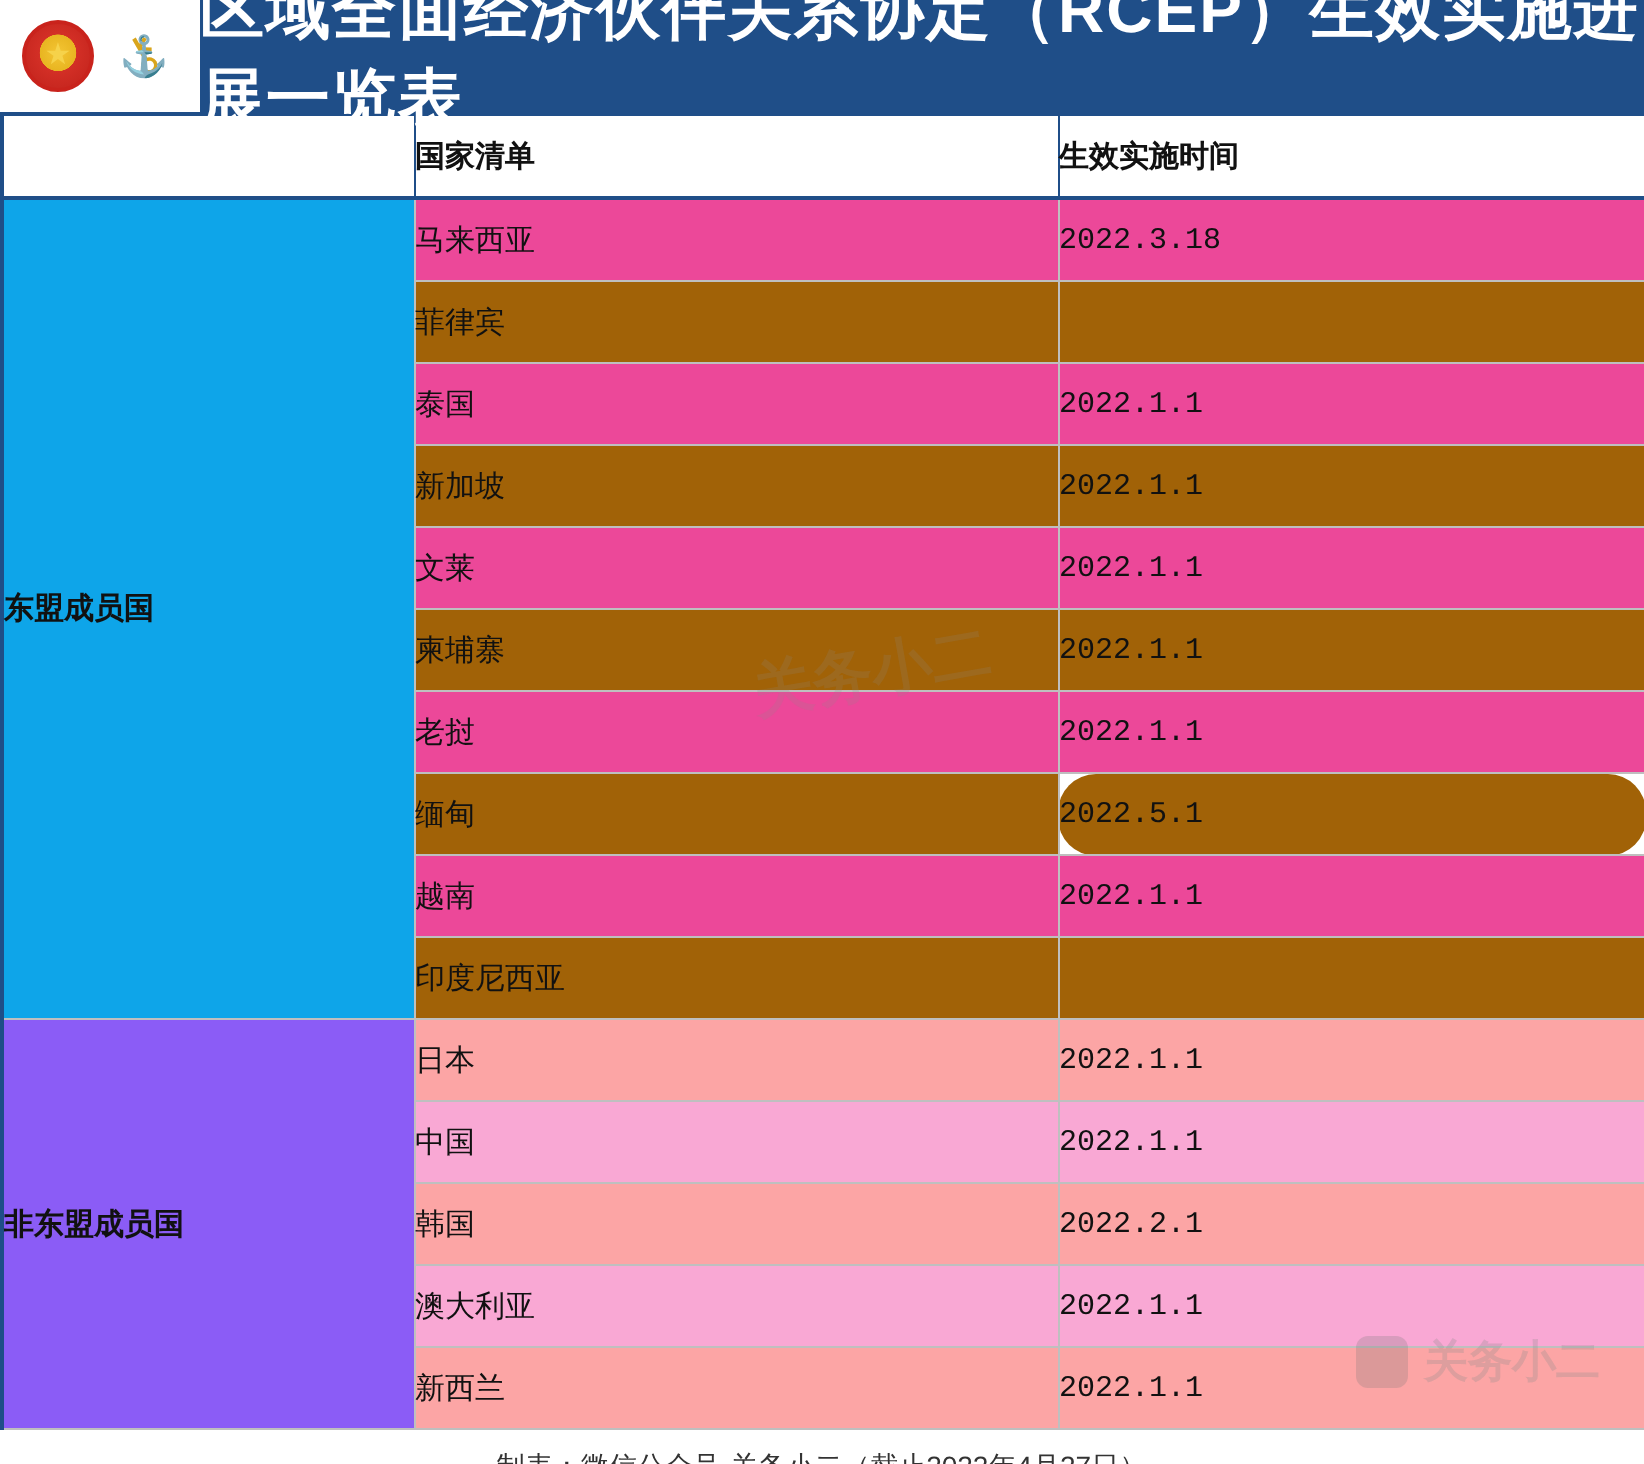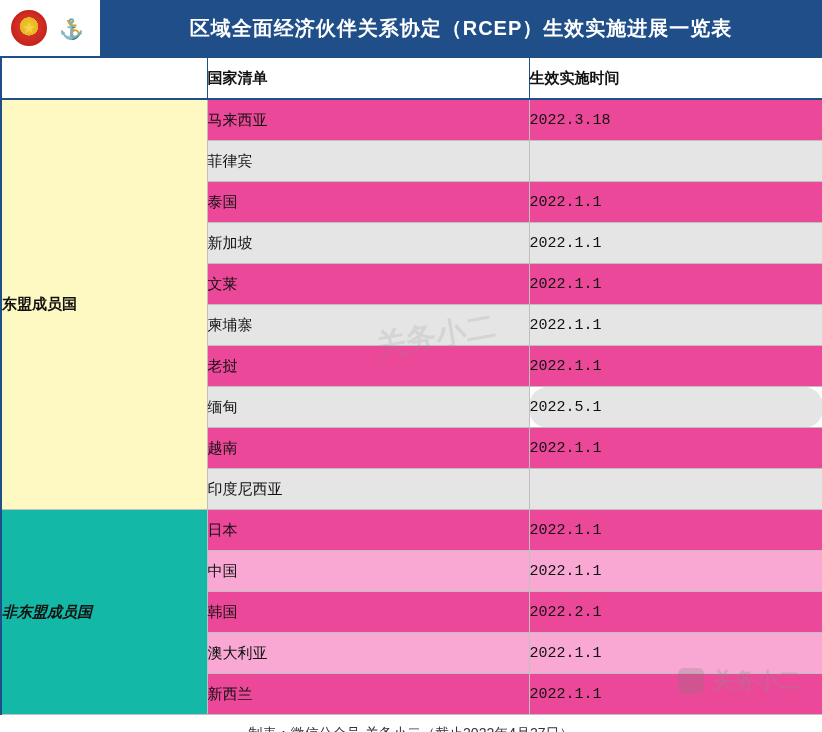--- a/index.html
+++ b/index.html
@@ -79,21 +79,21 @@
     line-height: 1;
   }
   .title-block {
     flex: 1 1 auto;
     height: 56px;
     background: #1f4e88;
     color: #ffffff;
     display: flex;
     align-items: center;
     justify-content: center;
-    font-size: 20px;
+    font-size: 32px;
     font-weight: bold;
     letter-spacing: 1px;
   }
 
   
   table.main {
     width: 822px;
     border-collapse: collapse;
     table-layout: fixed;
   }
@@ -124,35 +124,34 @@
     background: #ffffff;
     border-top: 2px solid #1f4e88 !important;
     border-bottom: 2px solid #1f4e88 !important;
     border-left: 2px solid #1f4e88 !important;
   }
   .hdr-last {
     border-right: 2px solid #1f4e88 !important;
   }
 
   .grp-asean {
-    background: #fef9c3;
+    background: #0ea5e9;
     font-weight: bold;
     font-size: 20px;
     border-left: 2px solid #1f4e88 !important;
   }
   .grp-nonasean {
-    background: #14b8a6;
+    background: #8b5cf6;
     font-weight: bold;
     font-size: 20px;
     border-left: 2px solid #1f4e88 !important;
-    font-style: italic;
   }
   .cell-asean-alt { background: #ec4899; }
-  .cell-asean { background: #e5e5e5; }
-  .cell-non-alt { background: #ec4899; }
+  .cell-asean { background: #a16207; }
+  .cell-non-alt { background: #fca5a5; }
   .cell-non { background: #f9a8d4; }
   .cell-last { border-right: 2px solid #1f4e88 !important; font-family: Liberation Mono, monospace; }
   .red { color: #e8251b; border-radius: 19px; }
 
   
   .footer {
     height: 38px;
     display: flex;
     align-items: center;
     justify-content: center;

